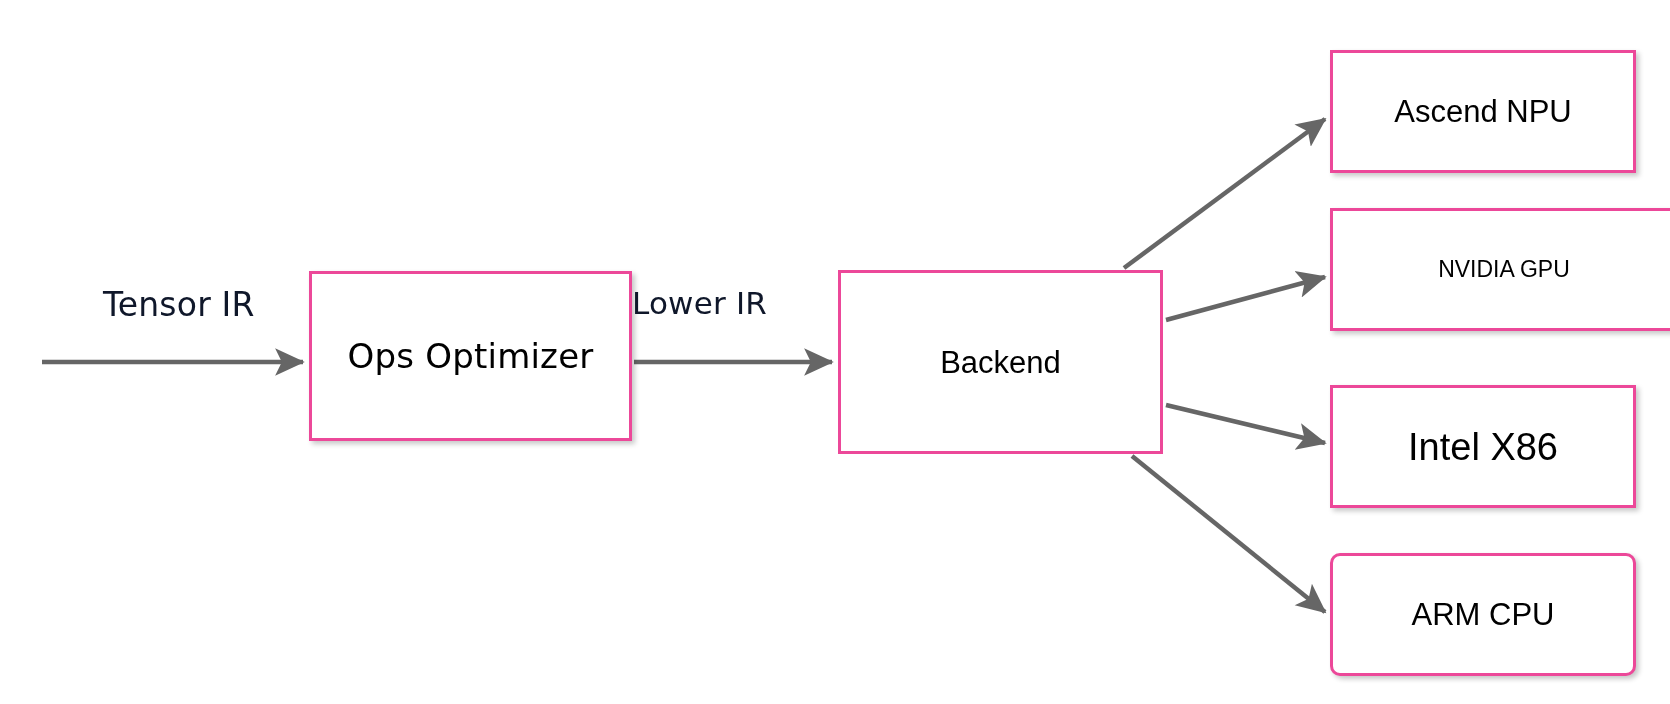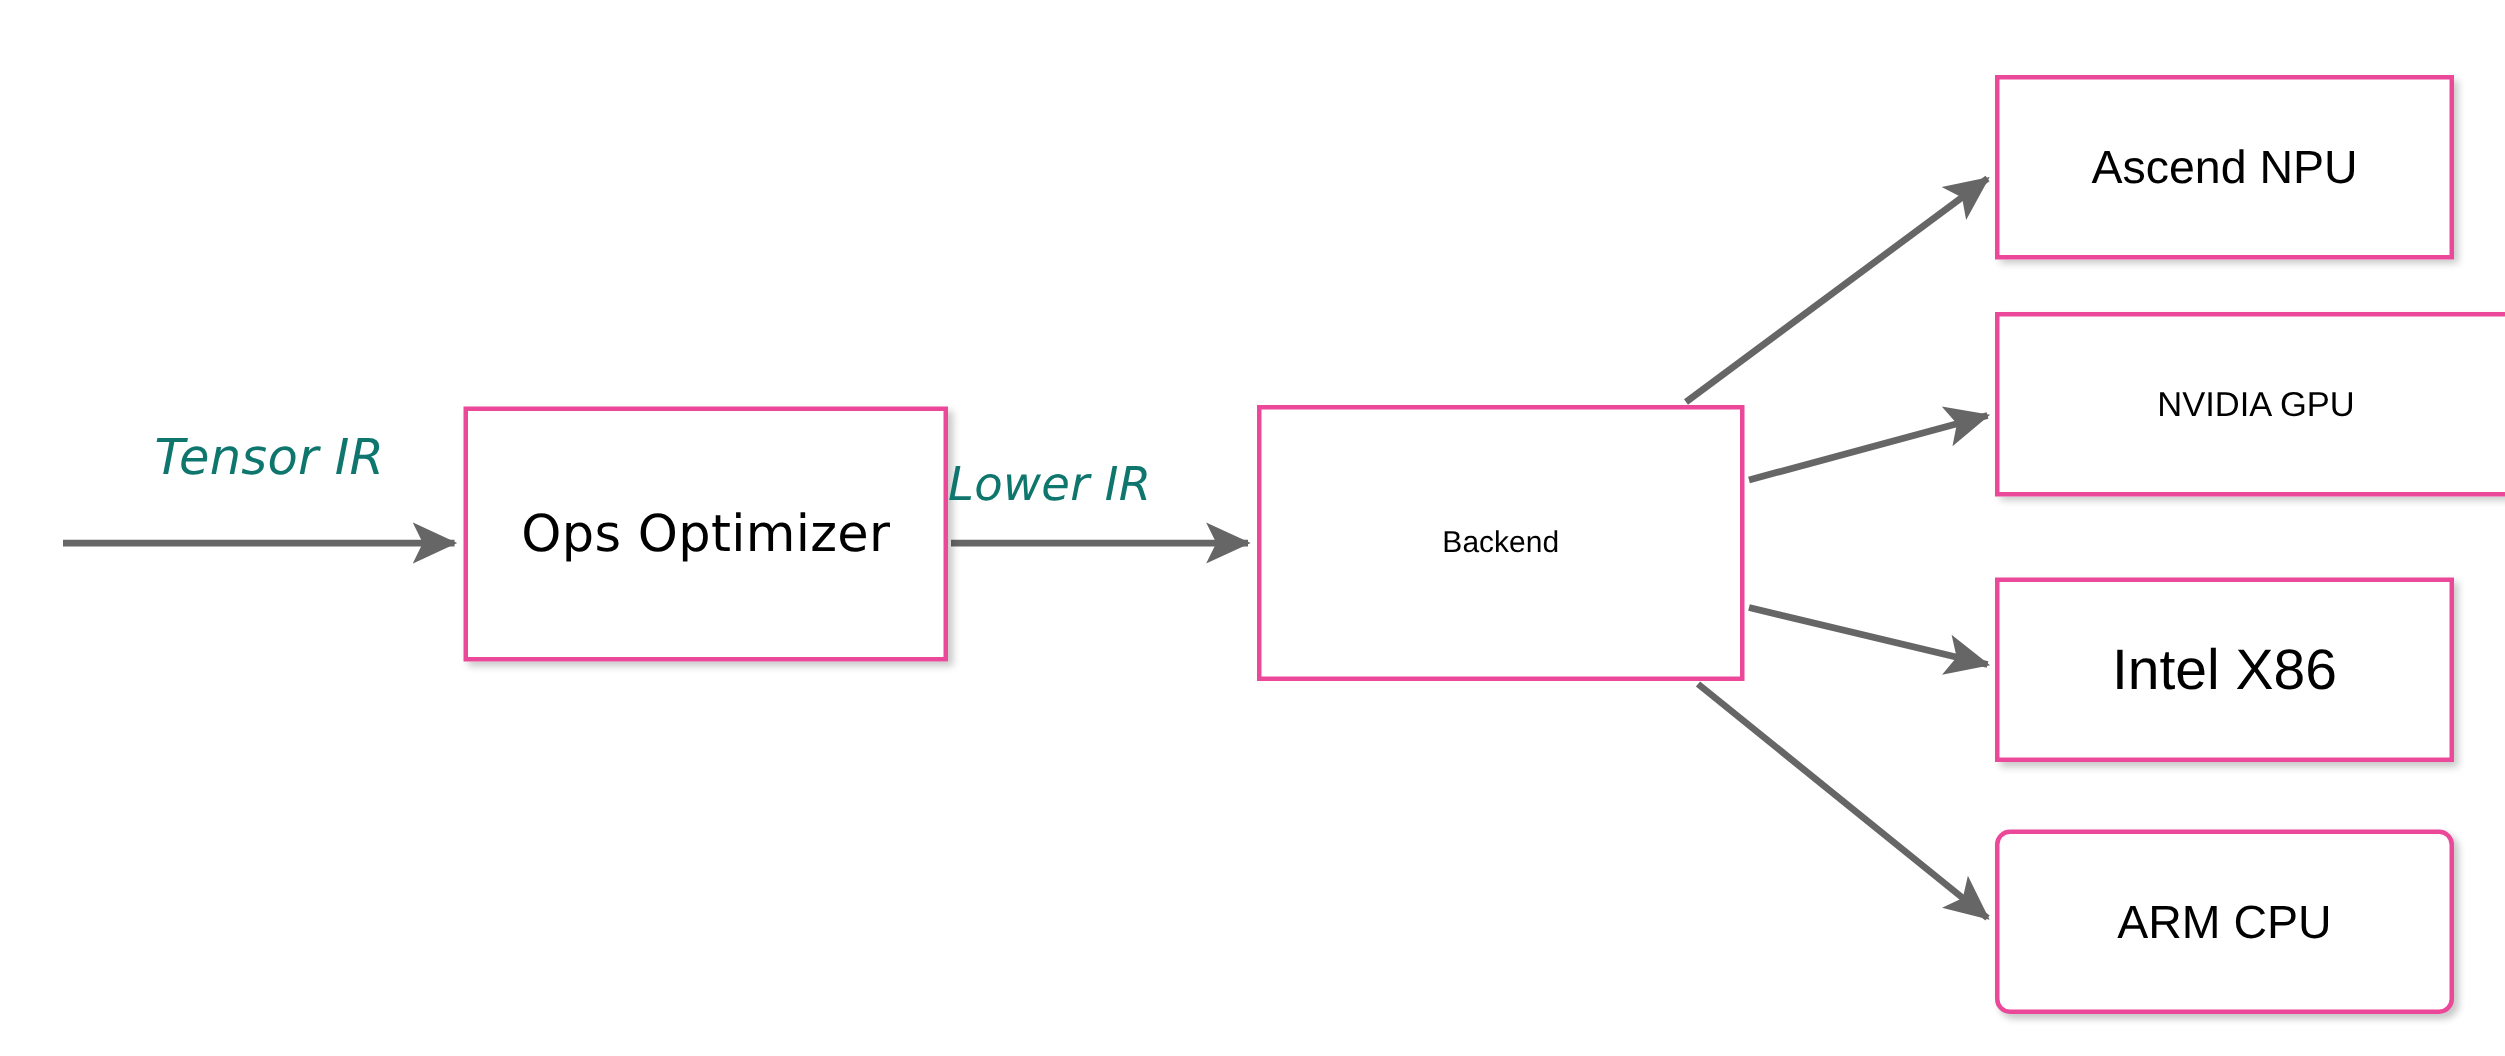--- a/index.html
+++ b/index.html
@@ -52,38 +52,37 @@
     letter-spacing: 0.2px;
   }
   
   .grot .node-label,
   .edge-label.grot {
     font-family: "Liberation Sans", sans-serif;
     font-weight: 400;
   }
   .edge-label {
     position: absolute;
-    color: #0f766e;
+    color: #0f172a;
     white-space: nowrap;
     line-height: 1;
     z-index: 3;
-    font-style: italic;
   }
 
   
   #node-ops-optimizer { left: 309px; top: 271px; width: 323px; height: 170px; font-size: 34px; }
-  #node-backend       { left: 838px; top: 270px; width: 325px; height: 184px; font-size: 20px; }
+  #node-backend       { left: 838px; top: 270px; width: 325px; height: 184px; font-size: 31px; }
   #node-ascend-npu    { left: 1330px; top: 50px;  width: 306px; height: 123px; font-size: 31px; }
   #node-nvidia-gpu    { left: 1330px; top: 208px; width: 348px; height: 123px; font-size: 23px; }
   #node-intel-x86     { left: 1330px; top: 385px; width: 306px; height: 123px; font-size: 38px; }
   #node-arm-cpu       { left: 1330px; top: 553px; width: 306px; height: 123px; font-size: 31px; border-radius: 10px; }
 
   
   #label-tensor-ir { left: 103px; top: 288px; font-size: 33px; }
-  #label-lower-ir  { left: 632px; top: 288px; font-size: 31px; margin-top: 20px; }
+  #label-lower-ir  { left: 632px; top: 288px; font-size: 31px; }
 </style>
 </head>
 <body>
 
 <div id="canvas">
 
   <svg id="wires" viewBox="0 0 1670 704" width="1670" height="704" xmlns="http://www.w3.org/2000/svg">
     <defs>
       <marker id="arrowhead" markerWidth="7" markerHeight="7" refX="6.2" refY="3.5" orient="auto" markerUnits="strokeWidth">
         <path d="M0,0.45 L6.6,3.5 L0,6.55 L1.5,3.5 Z" fill="#666666"></path>

